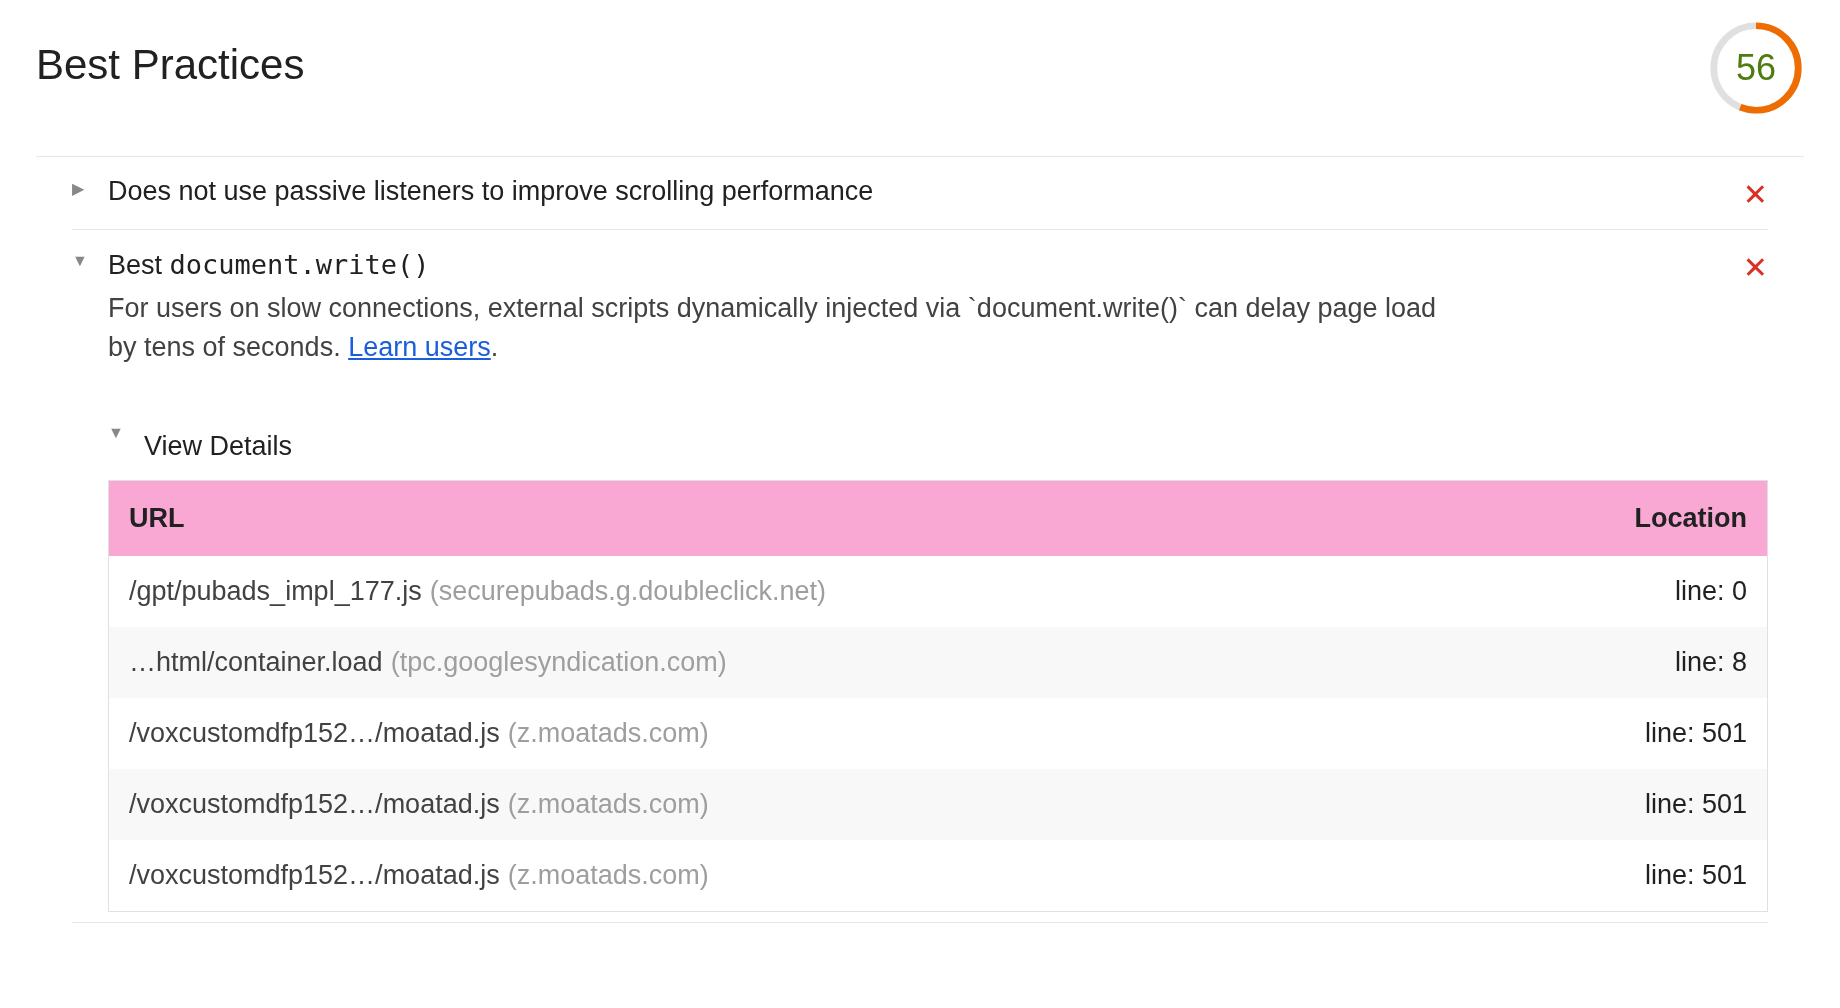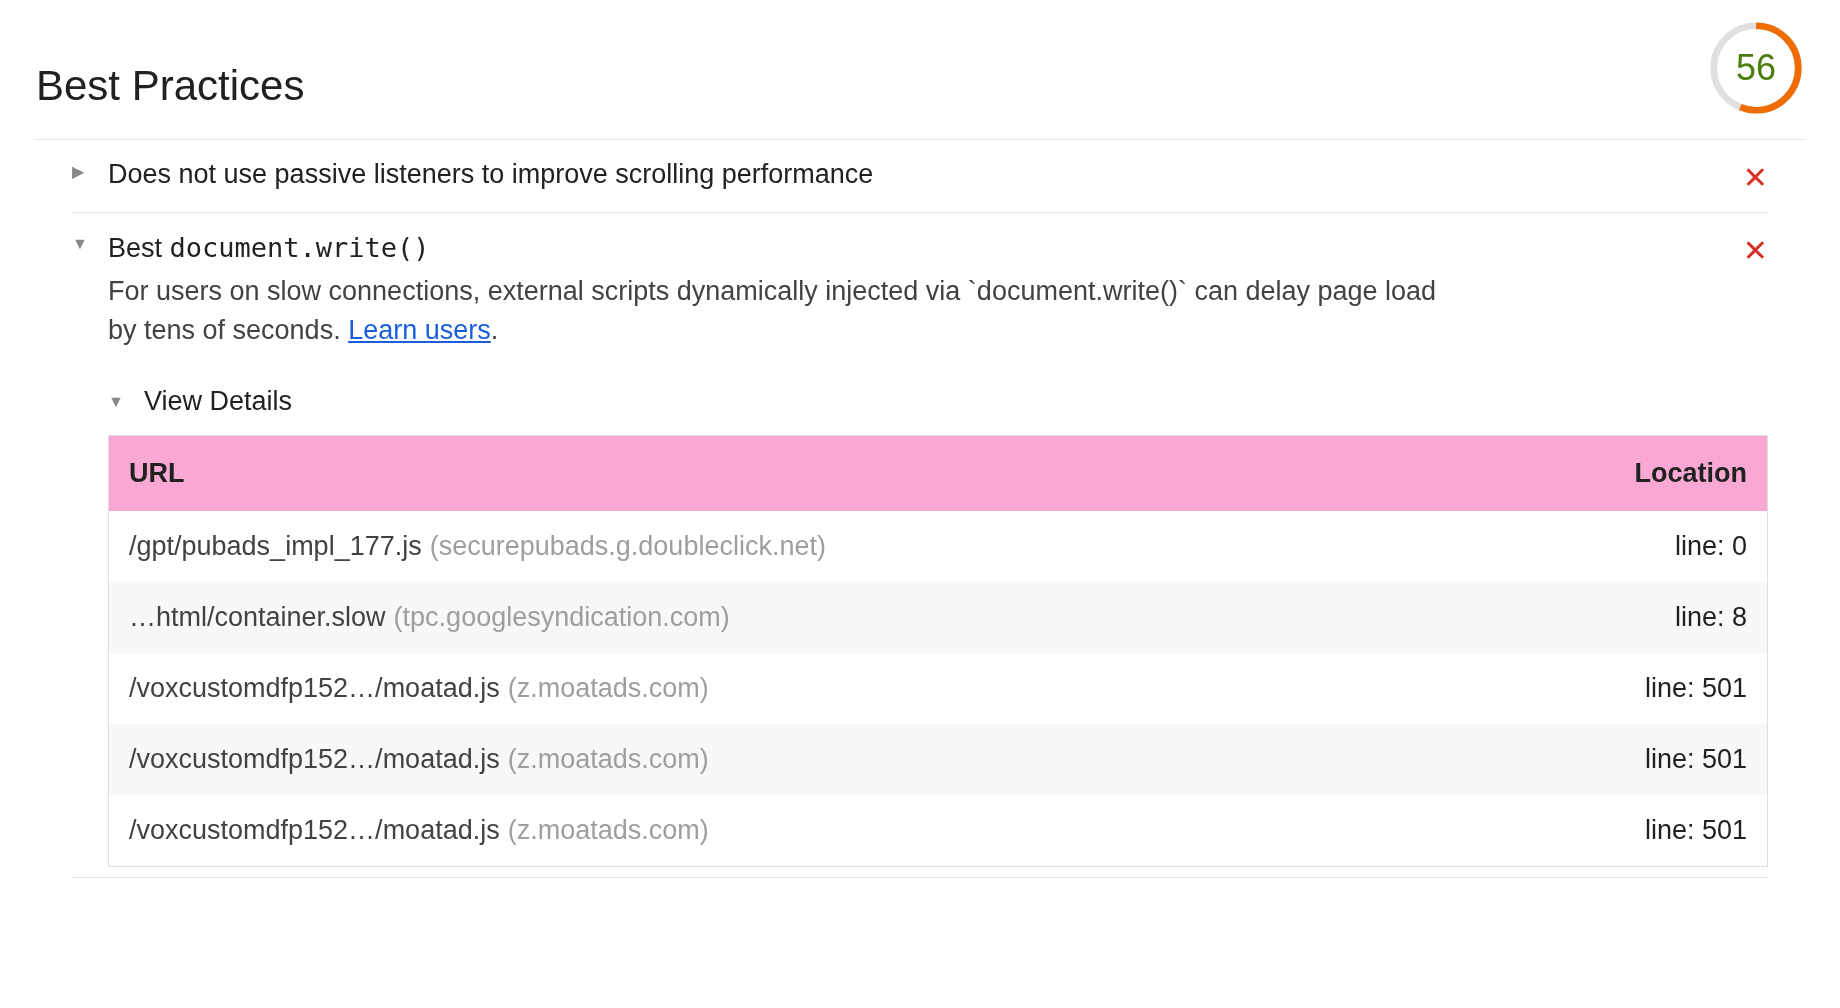--- a/index.html
+++ b/index.html
@@ -5,21 +5,21 @@
   * { box-sizing: border-box; margin: 0; padding: 0; }
   body {
     font-family: -apple-system, BlinkMacSystemFont, "Segoe UI", Helvetica, Arial, sans-serif;
     background: #ffffff;
     color: #212121;
     width: 1840px;
     height: 1008px;
     overflow: hidden;
   }
   .container { padding: 20px 36px 0 36px; }
-  .header { display: flex; align-items: flex-end; padding-bottom: 23px; border-bottom: 1px solid #e6e6e6; }
+  .header { display: flex; align-items: center; padding-bottom: 40px; border-bottom: 1px solid #e6e6e6; }
   .header-text { flex: 1; }
   .title { font-size: 42px; font-weight: 400; color: #212121; line-height: 1.15; margin-bottom: 6px; }
   .subtitle { font-size: 27px; font-weight: 400; color: #757575; line-height: 1.3; }
   .score-wrap { position: relative; width: 96px; height: 96px; margin-left: 30px; flex-shrink: 0; }
   .score-ring { width: 96px; height: 96px; }
   .score-num { position: absolute; top: 0; left: 0; width: 96px; height: 96px; display: flex; align-items: center; justify-content: center; font-size: 36px; font-weight: 400; color: #4d7c0f; }
 
   .section { padding: 0 36px; }
   .section-title { font-size: 30px; font-weight: 400; color: #212121; padding: 34px 0 28px 0; border-bottom: 1px solid #e6e6e6; }
 
@@ -29,21 +29,21 @@
   .audit-body { flex: 1; }
   .audit-title { font-size: 27px; font-weight: 400; color: #212121; line-height: 1.4; }
   .audit-title code { font-family: ui-monospace, Menlo, Consolas, monospace; font-size: 27px; }
   .audit-desc { font-size: 27px; font-weight: 400; color: #424242; line-height: 1.45; margin-top: 4px; max-width: 1360px; }
   .learn-more { color: #1a5edb; text-decoration: underline; cursor: pointer; }
   .fail-x { font-size: 30px; color: #d93025; font-weight: 400; margin-left: 12px; line-height: 1.2; padding-top: 4px; }
 
   .details { padding-left: 36px; padding-bottom: 10px; }
   .details-head { display: flex; align-items: center; padding: 20px 0 18px 0; cursor: pointer; }
   .details-head .disclosure { margin-top: 0; }
-  .details-title { font-size: 27px; font-weight: 400; color: #212121; }
+  .details-title { font-size: 27px; font-weight: 400; color: #212121; margin-top: 28px; }
 
   .table { width: 100%; border: 1px solid #e0e0e0; border-collapse: collapse; font-size: 27px; }
   .table thead th { background: #f9a8d4; color: #212121; font-weight: 700; text-align: left; padding: 22px 20px; font-size: 27px; margin-left: 12px; }
   .table thead th.loc { text-align: right; }
   .table tbody td { padding: 20px 20px; color: #212121; font-weight: 400; }
   .table tbody tr:nth-child(even) { background: #f8f8f8; }
   .url-path { color: #424242; }
   .url-domain { color: #9e9e9e; margin-left: 8px; }
   .loc-cell { text-align: right; color: #212121; white-space: nowrap; }
 </style>
@@ -102,21 +102,21 @@
               <th>URL</th>
               <th class="loc">Location</th>
             </tr>
           </thead>
           <tbody>
             <tr>
               <td><span class="url-path">/gpt/pubads_impl_177.js</span><span class="url-domain">(securepubads.g.doubleclick.net)</span></td>
               <td class="loc-cell">line: 0</td>
             </tr>
             <tr>
-              <td><span class="url-path">…html/container.slow</span><span class="url-domain">(tpc.googlesyndication.com)</span></td>
+              <td><span class="url-path">…html/container.load</span><span class="url-domain">(tpc.googlesyndication.com)</span></td>
               <td class="loc-cell">line: 8</td>
             </tr>
             <tr>
               <td><span class="url-path">/voxcustomdfp152…/moatad.js</span><span class="url-domain">(z.moatads.com)</span></td>
               <td class="loc-cell">line: 501</td>
             </tr>
             <tr>
               <td><span class="url-path">/voxcustomdfp152…/moatad.js</span><span class="url-domain">(z.moatads.com)</span></td>
               <td class="loc-cell">line: 501</td>
             </tr>

